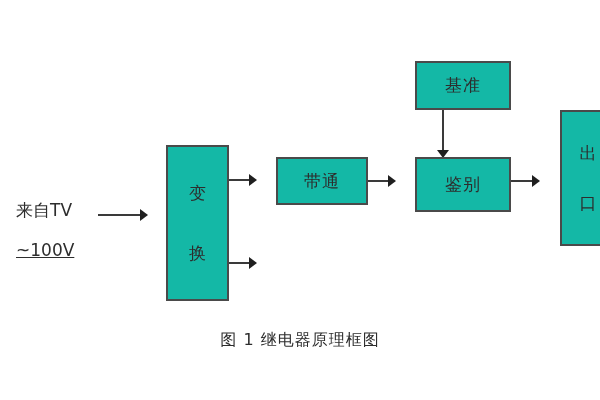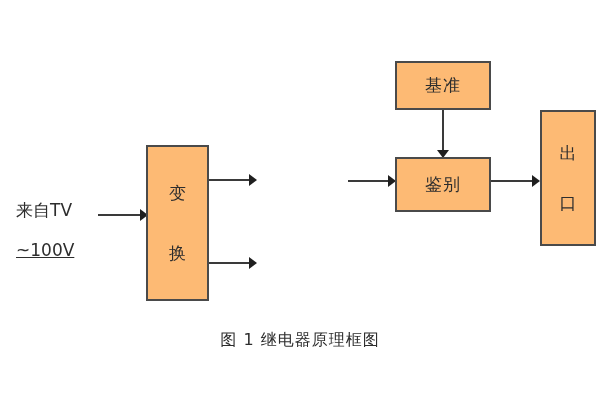--- a/index.html
+++ b/index.html
@@ -22,28 +22,29 @@
     top: 0;
     width: 600px;
     height: 400px;
   }
 
   
   .block {
     position: absolute;
     box-sizing: border-box;
     border: 2px solid #4a4a4a;
-    background: #fdba74;
+    background: #14b8a6;
     display: flex;
     align-items: center;
     justify-content: center;
     color: #2d2d2d;
     font-size: 17px;
     letter-spacing: 1px;
     line-height: 1.1;
+    margin-left: 20px;
   }
   .block.vertical-text {
     flex-direction: column;
     justify-content: space-around;
     padding: 16px 0;
     letter-spacing: 0;
   }
   .block.vertical-text > span {
     display: block;
   }
@@ -128,20 +129,21 @@
   </svg>
 
   <div class="text-label" id="label-source-line1">来自TV</div>
   <div class="text-label" id="label-source-line2">~100V</div>
 
   <div class="block vertical-text" id="block-convert">
     <span>变</span>
     <span>换</span>
   </div>
 
+  <div class="block" id="block-bandpass">带通</div>
 
 
   <div class="block" id="block-ref">基准</div>
 
   <div class="block" id="block-discrim">鉴别</div>
 
   <div class="block vertical-text" id="block-output">
     <span>出</span>
     <span>口</span>
   </div>

